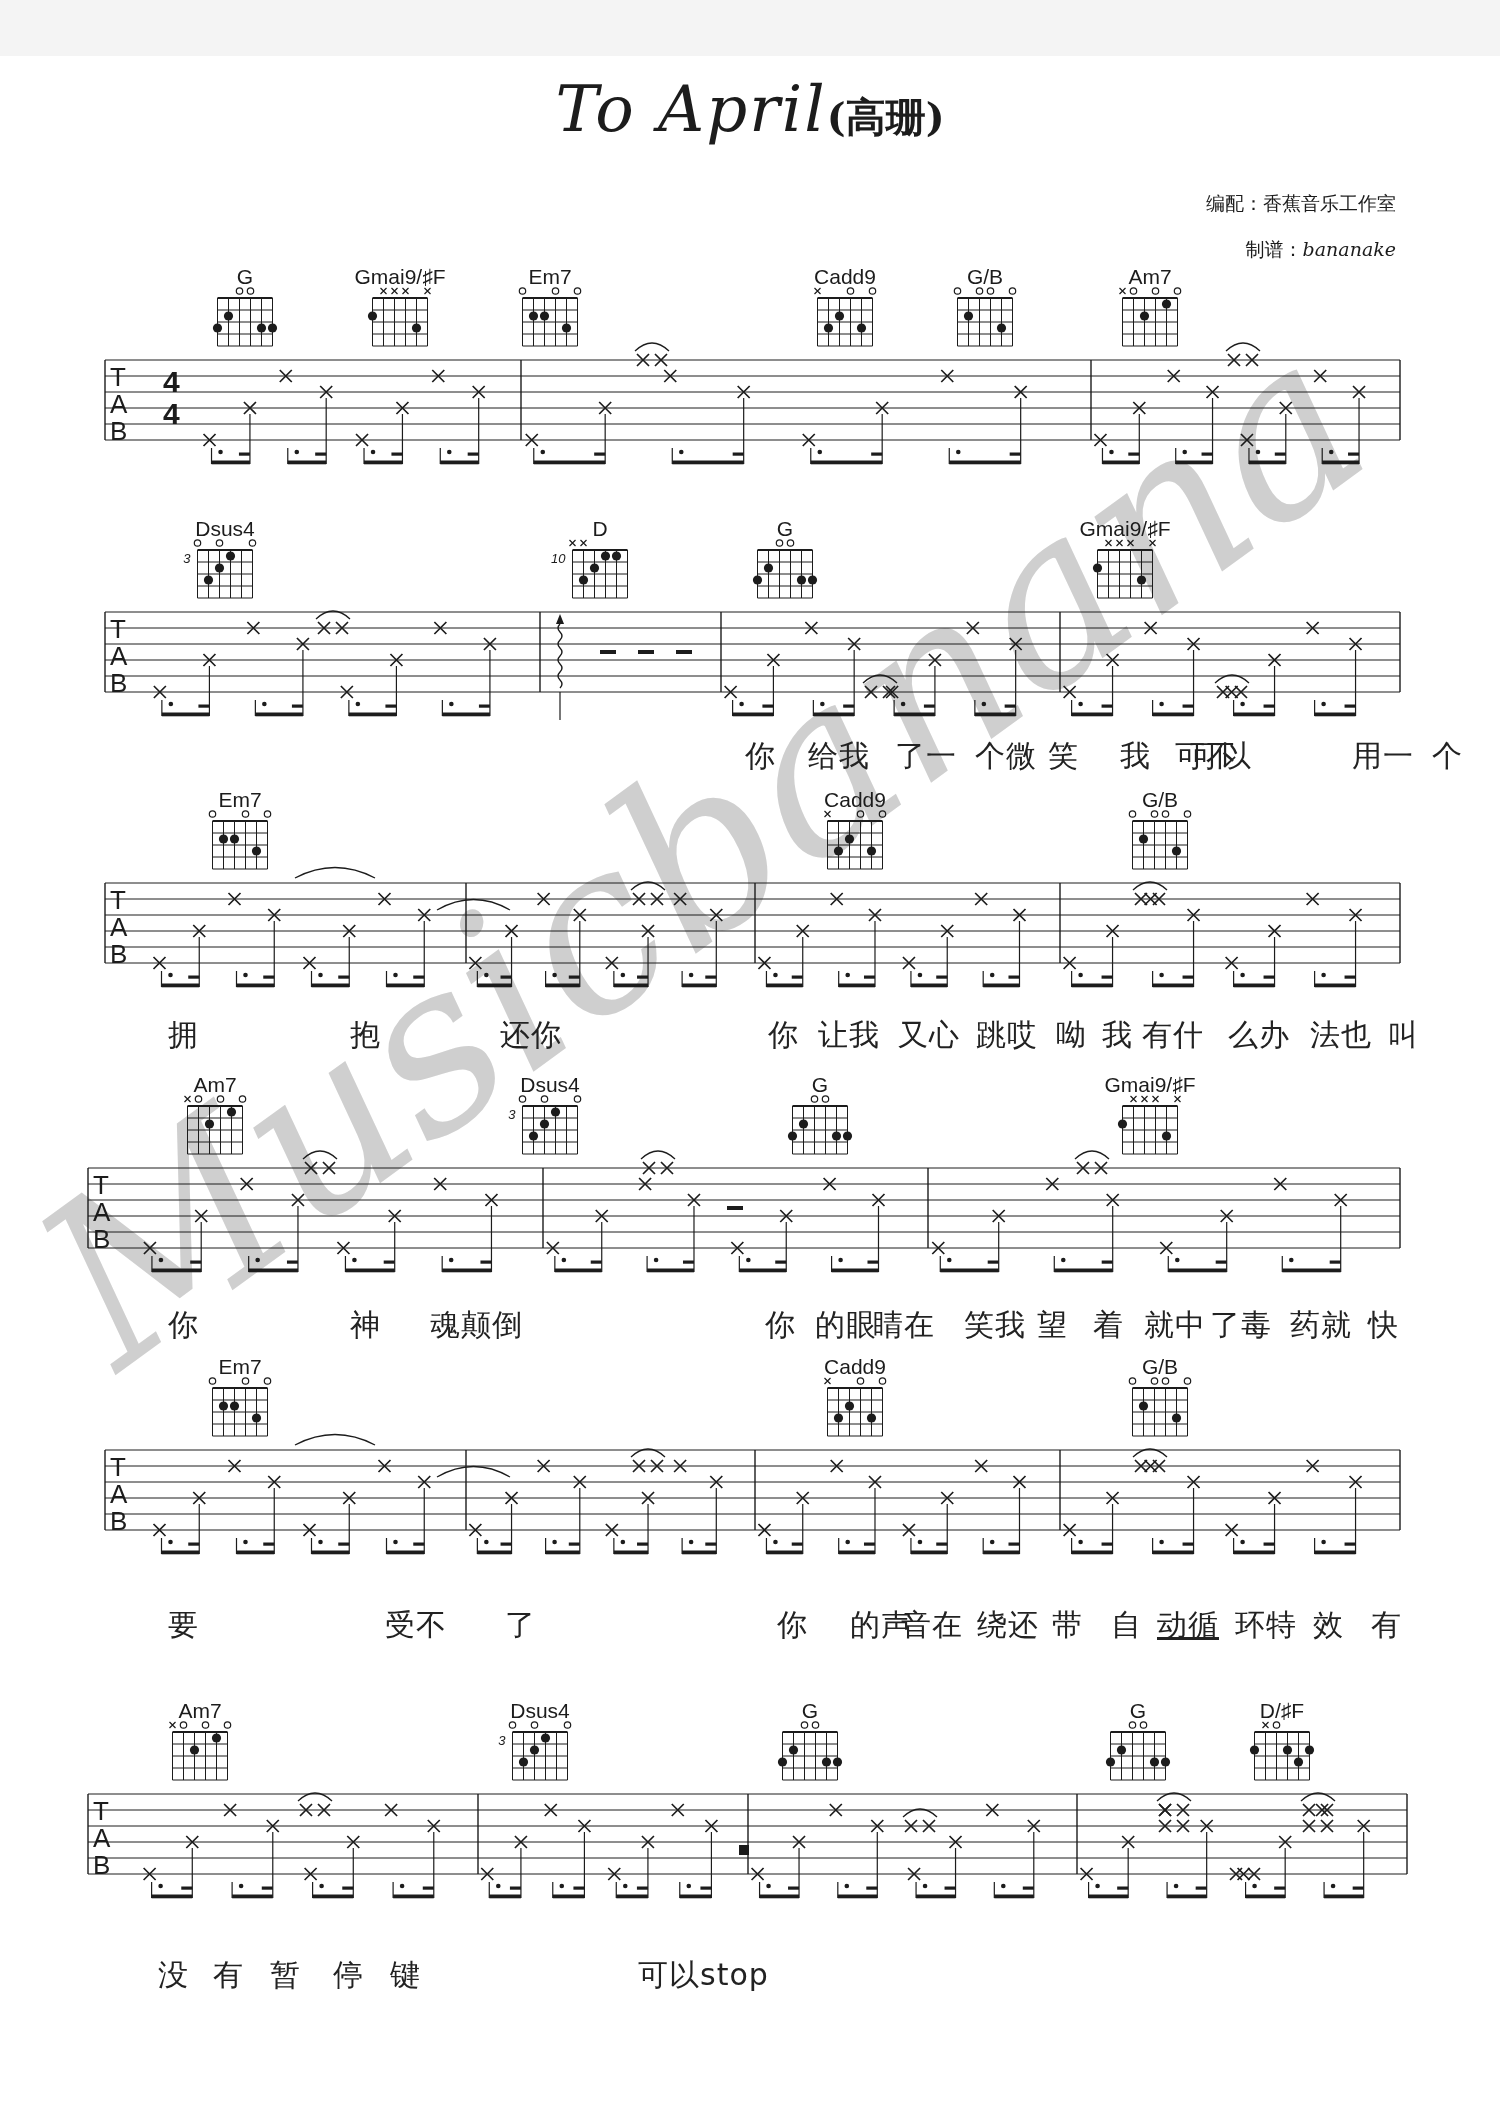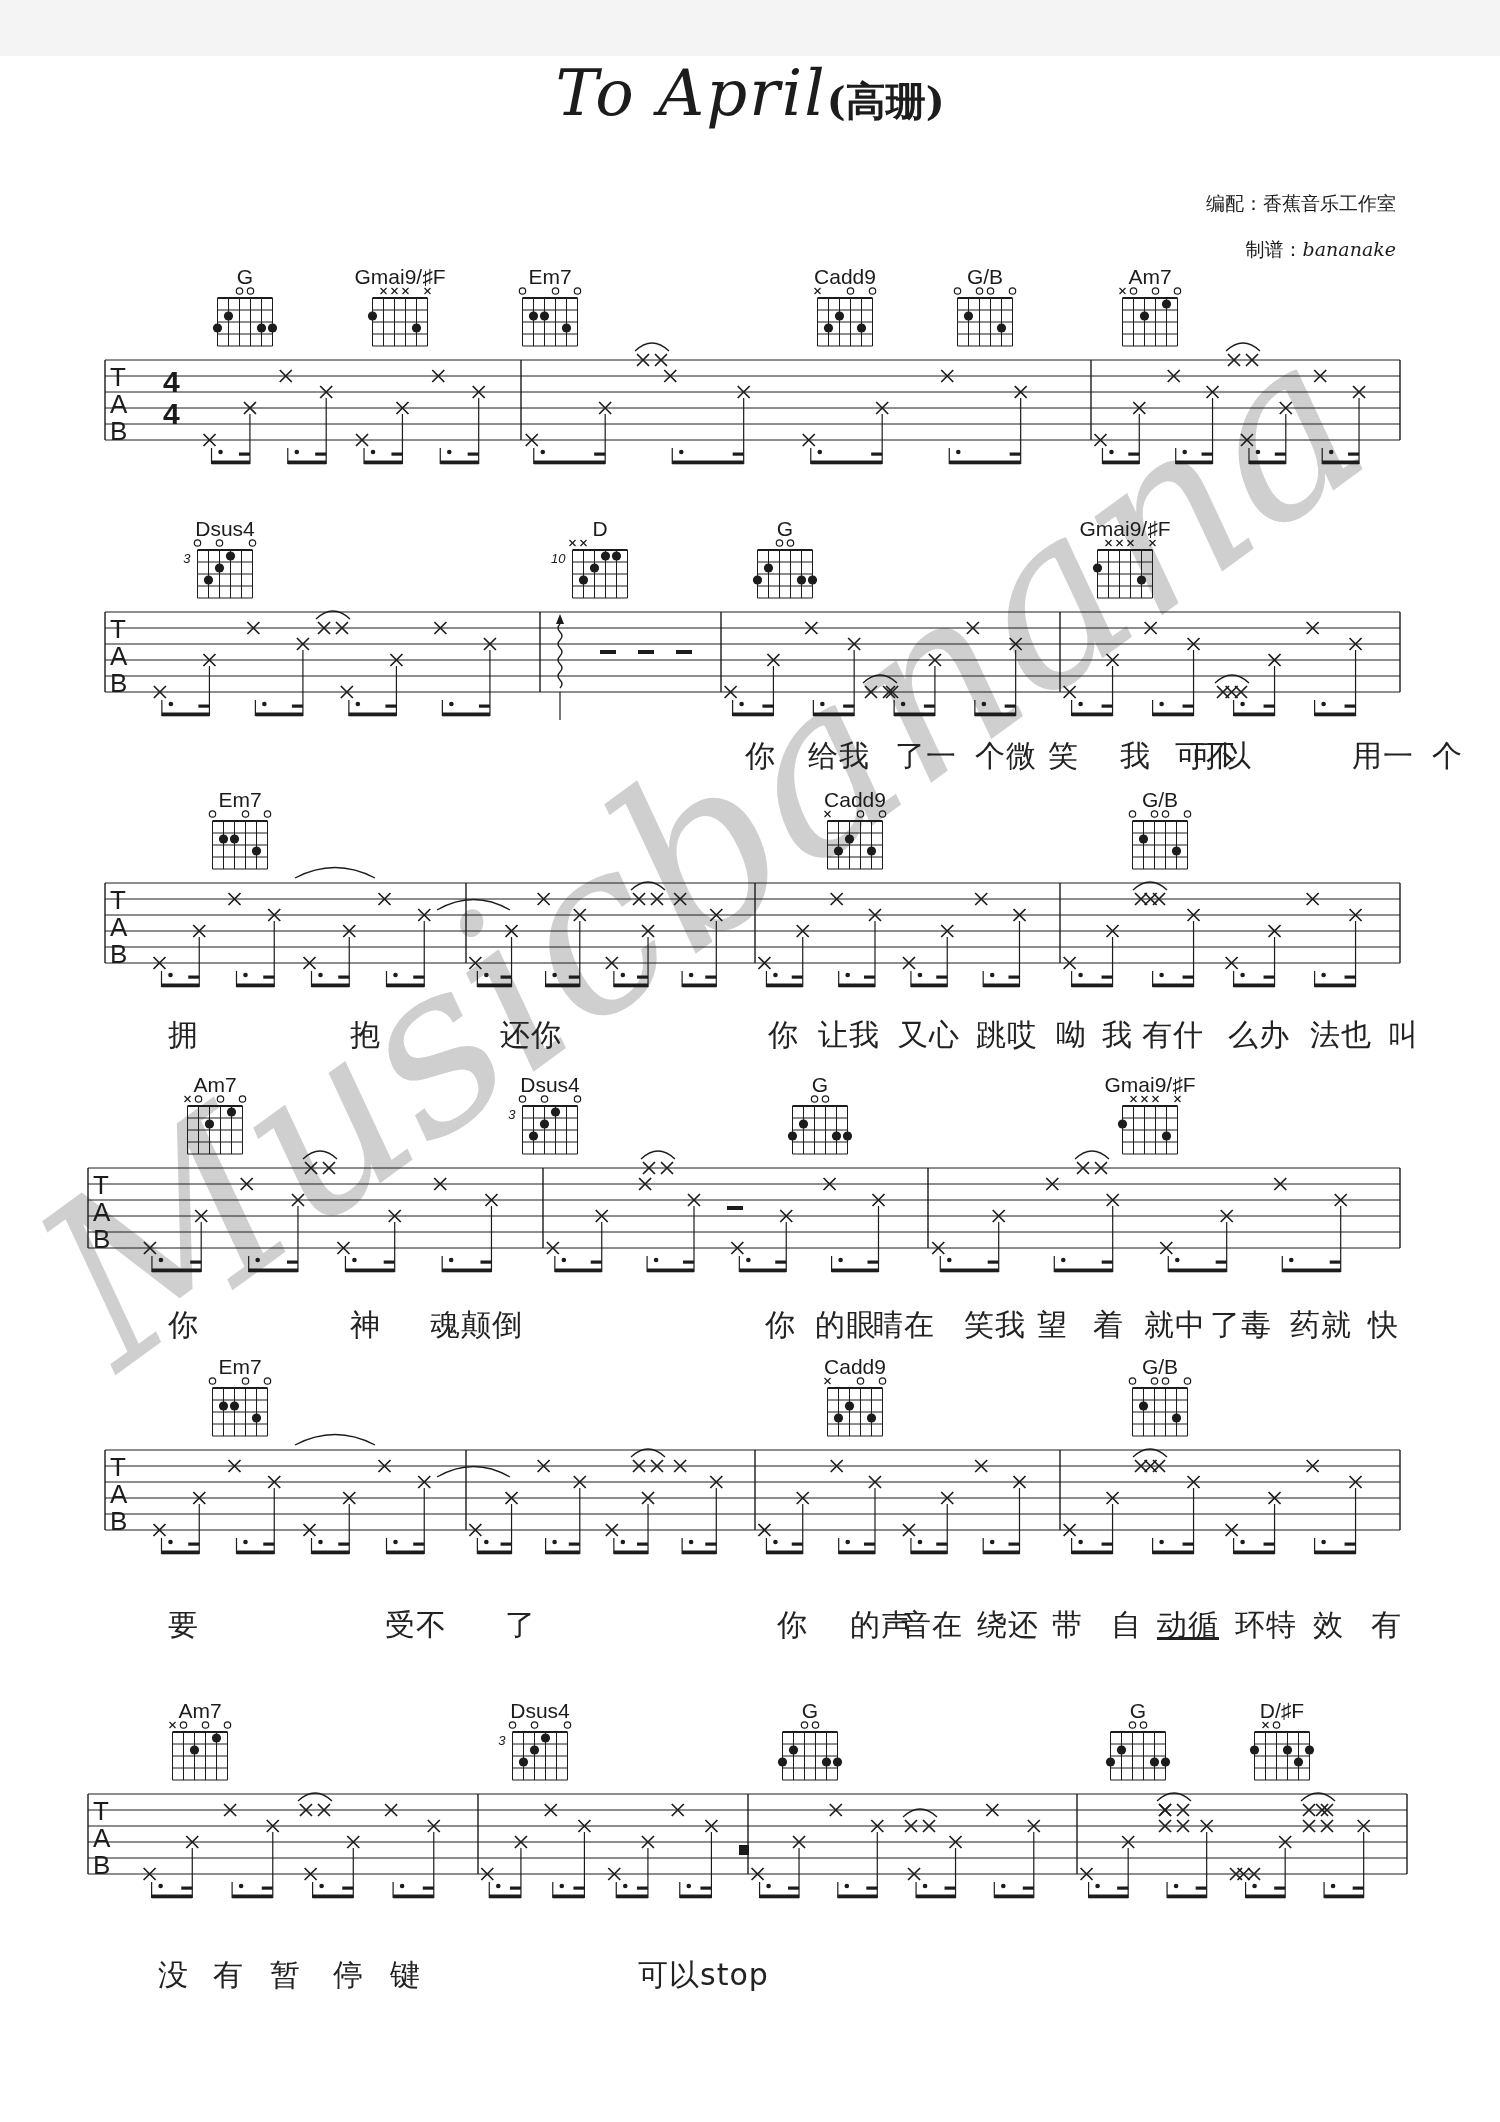--- a/index.html
+++ b/index.html
@@ -1,19 +1,19 @@
 <!DOCTYPE html>
 <html><head>
 <meta charset="utf-8">
 <style>
   html,body{margin:0;padding:0;background:#e8e8e8;}
   .page{position:relative;width:1500px;height:2122px;background:#ffffff;overflow:hidden;
         font-family:"Liberation Sans",sans-serif;color:#1c1c1c;}
   .topband{position:absolute;left:0;top:0;width:100%;height:56px;background:#f4f4f4;}
-  .titleblock{position:absolute;left:0;top:56px;width:100%;text-align:center;white-space:nowrap;}
+  .titleblock{position:absolute;left:0;top:72px;width:100%;text-align:center;white-space:nowrap;}
   .title-en{font-family:"DejaVu Serif",serif;font-style:italic;font-size:64px;letter-spacing:2px;}
   .title-zh{font-family:"DejaVu Serif",serif;font-size:40px;font-weight:600;}
   .credits{position:absolute;right:104px;top:180px;text-align:right;
            font-family:"DejaVu Serif",serif;font-size:19px;line-height:46px;}
   .credit-script{font-style:italic;}
   .watermark{position:absolute;left:150px;top:1150px;transform:rotate(-36deg);transform-origin:left bottom;
              font-family:"DejaVu Serif",serif;font-style:italic;font-size:230px;color:#a0a0a0;
              opacity:.5;white-space:nowrap;pointer-events:none;}
   .lyrow span{position:absolute;font-size:30px;letter-spacing:1px;white-space:nowrap;
               font-family:"DejaVu Sans",sans-serif;color:#222;}

